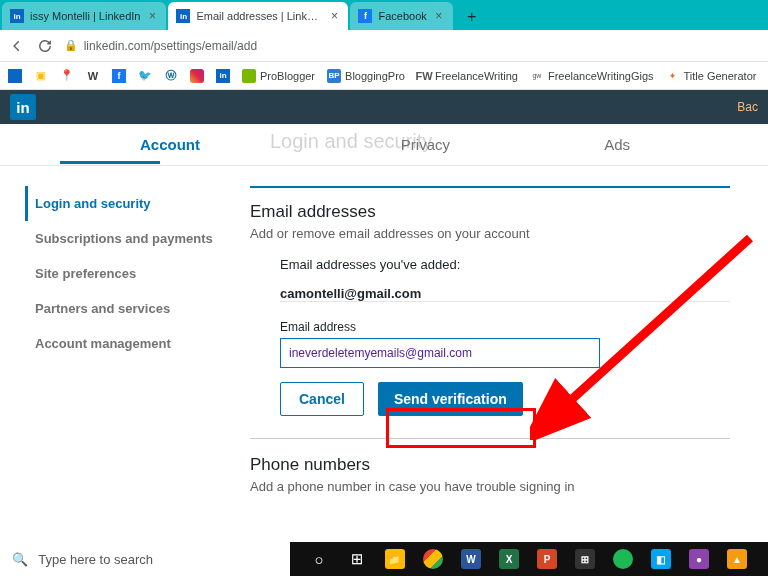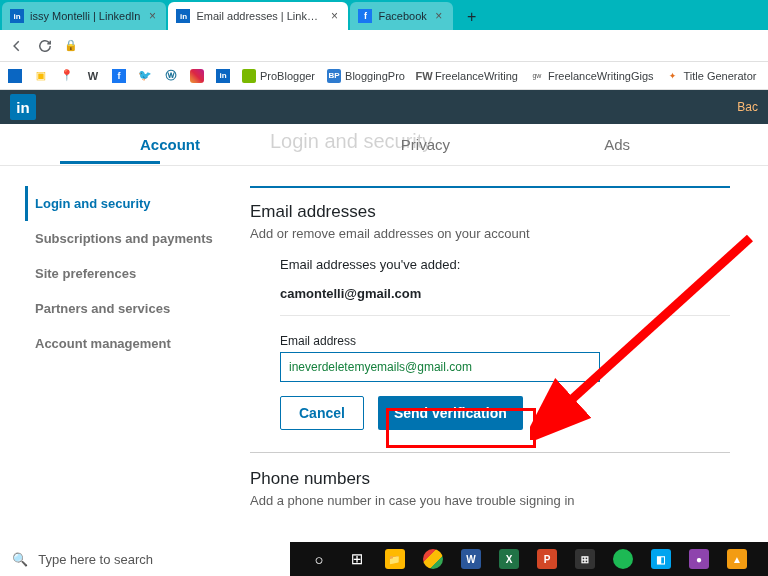--- a/index.html
+++ b/index.html
@@ -29,23 +29,23 @@
 .ghost-title{position:absolute;left:270px;top:6px;font-size:20px;color:rgba(0,0,0,.18);font-weight:400}
 .content{display:flex;padding:20px 0 0 0}
 .sidebar{width:250px;padding-left:25px;flex-shrink:0}
 .side-item{font-size:13px;color:#737373;font-weight:600;padding:10px 0 10px 10px}
 .side-item.active{color:#0073b0;border-left:3px solid #0073b0;padding-left:7px}
 .main{flex:1;padding-right:20px;max-width:500px}
 .main-underline{height:2px;background:#0073b0;margin-bottom:14px}
 .sec-title{font-size:17px;font-weight:400;color:#1d2226;margin-bottom:4px}
 .sec-sub{font-size:13px;color:#5e5e5e;margin-bottom:16px}
 .added-label{font-size:13px;color:#1d2226;margin-left:30px;margin-bottom:14px}
-.email-existing{font-size:13px;font-weight:600;color:#1d2226;margin-left:30px;padding-bottom:14px;border-bottom:1px solid #e6e6e6;margin-bottom:18px}
+.email-existing{font-size:13px;font-weight:600;color:#1d2226;margin-left:30px;border-bottom:1px solid #e6e6e6;margin-bottom:18px}
 .field-label{font-size:12px;color:#1d2226;margin-left:30px;margin-bottom:4px}
-.email-input{margin-left:30px;width:320px;height:30px;border:1px solid #0073b0;padding:0 8px;font-size:12px;color:#15803d;outline:none}
+.email-input{margin-left:30px;width:320px;height:30px;border:1px solid #0073b0;padding:0 8px;font-size:12px;color:#4c1d95;outline:none}
 .btn-row{margin-left:30px;margin-top:14px;display:flex;gap:0;align-items:flex-start}
 .btn-cancel{height:34px;padding:0 18px;background:#fff;color:#0073b0;border:1px solid #0073b0;font-size:14px;font-weight:600;border-radius:2px}
 .btn-send{height:34px;padding:0 16px;background:#0073b0;color:#fff;border:none;font-size:14px;font-weight:600;border-radius:2px;margin-left:14px}
 .red-box{position:absolute;border:3px solid #ff0000;pointer-events:none}
 .arrow-svg{position:absolute;pointer-events:none}
 .divider{height:1px;background:#ccc;margin:22px 0 16px 0}
 .taskbar{position:absolute;bottom:0;left:0;right:0;height:34px;background:#101010;display:flex;align-items:center}
 .search-box{width:290px;height:34px;background:#fff;display:flex;align-items:center;gap:10px;padding:0 12px;font-size:13px;color:#555}
 .task-icons{display:flex;align-items:center;gap:0;height:34px;margin-left:10px}
 .task-icon{width:38px;height:34px;display:flex;align-items:center;justify-content:center;color:#fff;font-size:15px}
@@ -80,20 +80,21 @@
       </svg>
   </div>
   <div class="nav-btn">
     <svg width="14" height="14" viewBox="0 0 24 24" fill="none" stroke="#5f6368" stroke-width="2.5">
         <path d="M21 12a9 9 0 1 1-3-6.7L21 8"></path>
         <path d="M21 3v5h-5"></path>
       </svg>
   </div>
   <div class="url-box">
     <span class="lock">🔒</span>
+    <span>linkedin.com/psettings/email/add</span>
   </div>
 </div>
 
 <div class="bookmarks">
   <div class="bm">
       <span class="bm-icon" style="background:#0a66c2"></span>
     </div>
   <div class="bm">
       <span class="bm-icon" style="color:#fbbc05">▣</span>
     </div>

